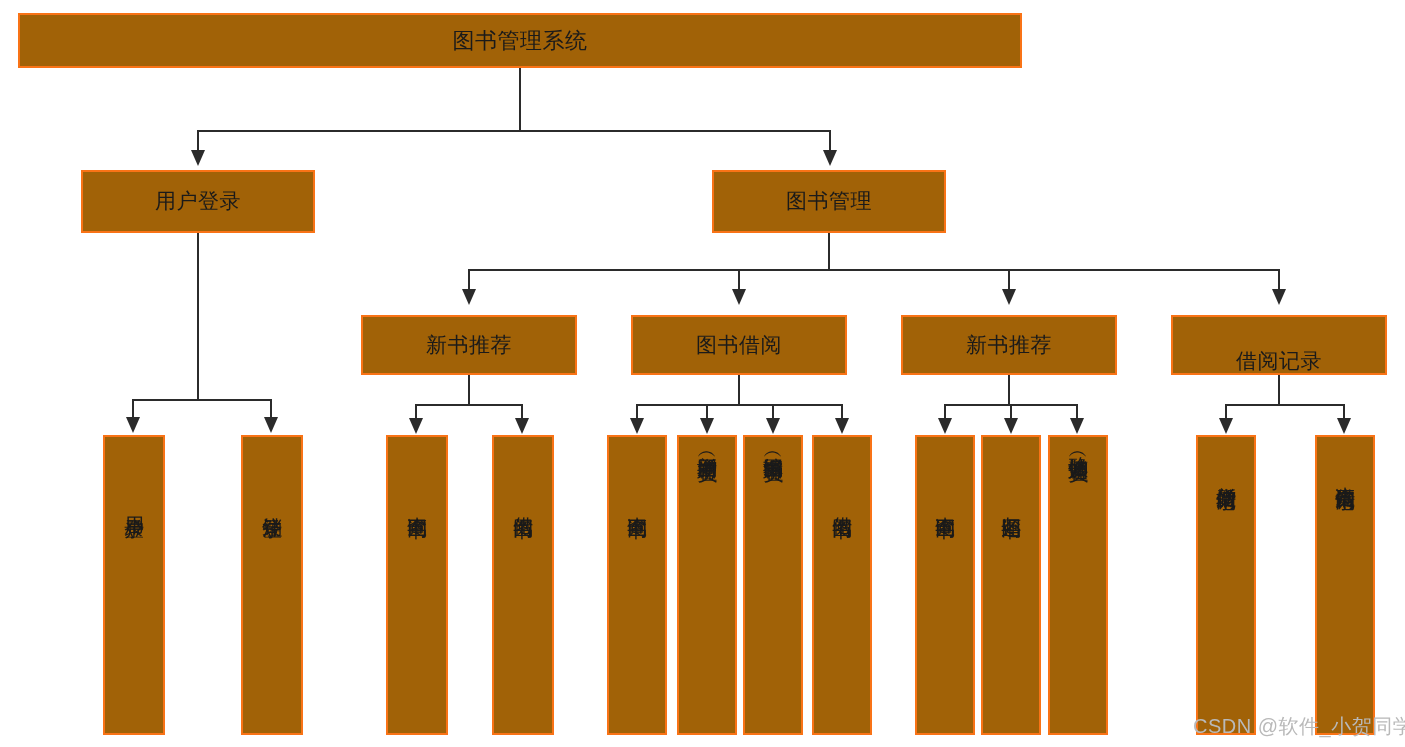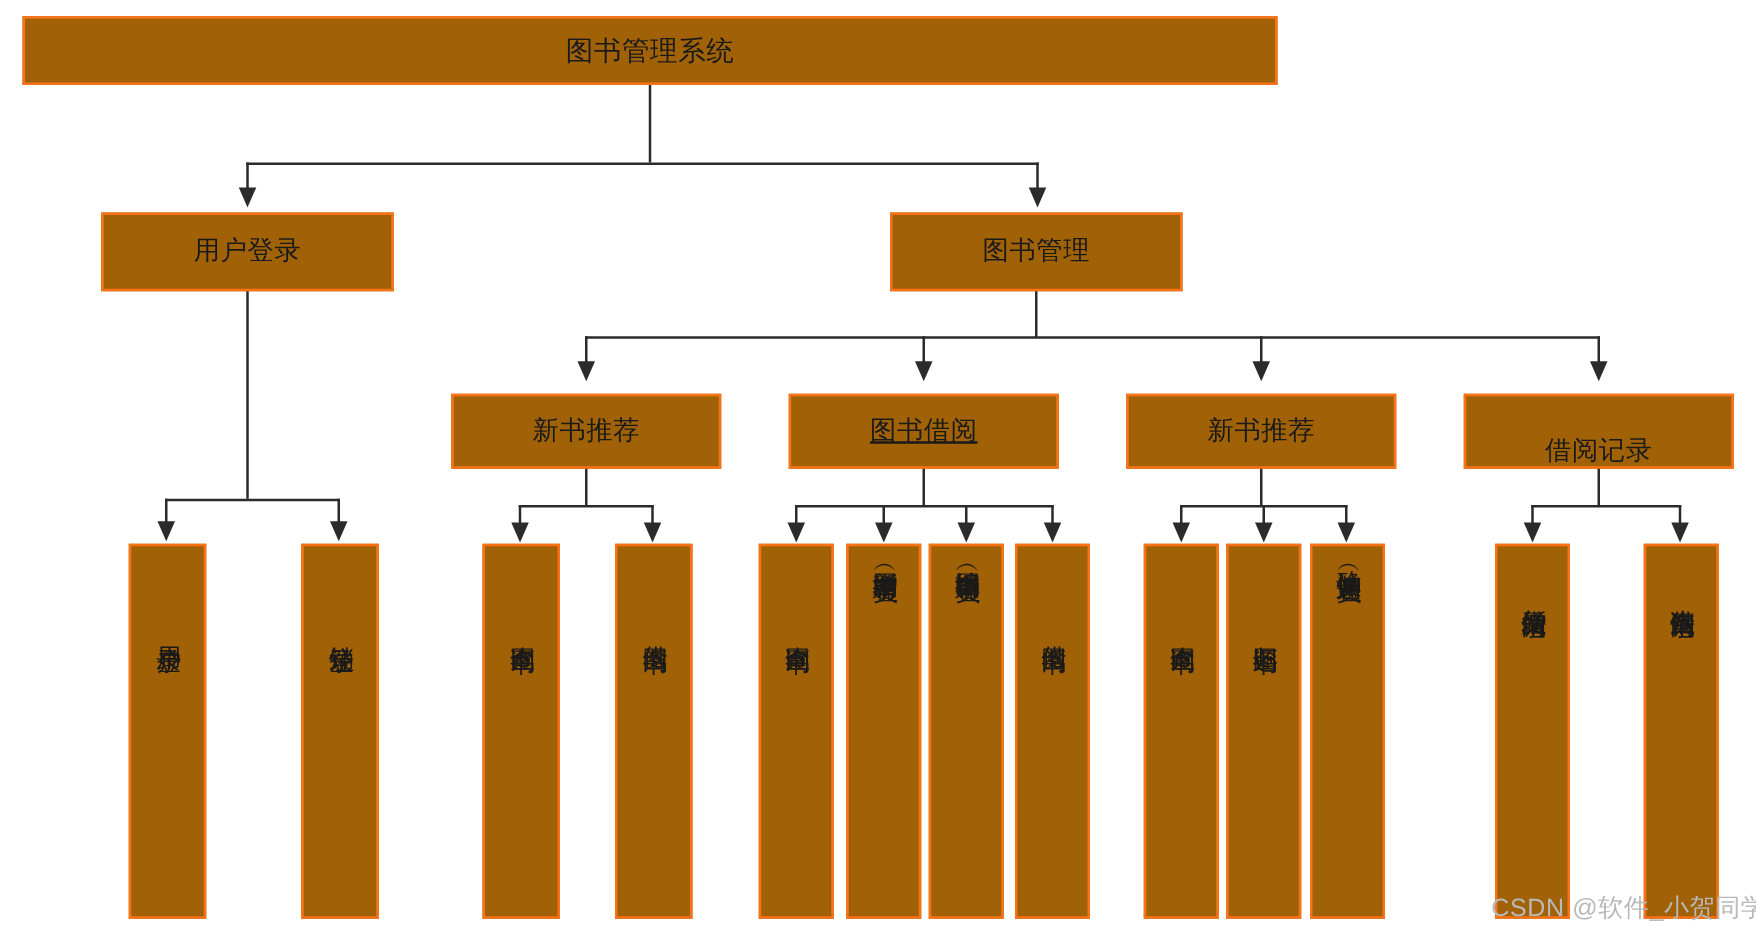--- a/index.html
+++ b/index.html
@@ -125,21 +125,21 @@
   <div class="vline" style="left:738px; top:269px; width:2px; height:22px;"></div>
   <div class="arrow" style="left:732px; top:289px;"></div>
   <div class="vline" style="left:1008px; top:269px; width:2px; height:22px;"></div>
   <div class="arrow" style="left:1002px; top:289px;"></div>
   <div class="vline" style="left:1278px; top:269px; width:2px; height:22px;"></div>
   <div class="arrow" style="left:1272px; top:289px;"></div>
 
   <div class="node lvl2" style="left:361px; top:315px; width:216px; height:60px;">
     <span class="label">新书推荐</span>
   </div>
-  <div class="node lvl2" style="left:631px; top:315px; width:216px; height:60px;text-decoration:underline;">
+  <div class="node lvl2" style="left:631px; top:315px; width:216px; height:60px;">
     <span class="label">图书借阅</span>
   </div>
   <div class="node lvl2" style="left:901px; top:315px; width:216px; height:60px;">
     <span class="label">新书推荐</span>
   </div>
   <div class="node lvl2" style="left:1171px; top:315px; width:216px; height:60px;align-items:flex-end;">
     <span class="label">借阅记录</span>
   </div>
 
   <div class="vline" style="left:468px; top:375px; width:2px; height:30px;"></div>

